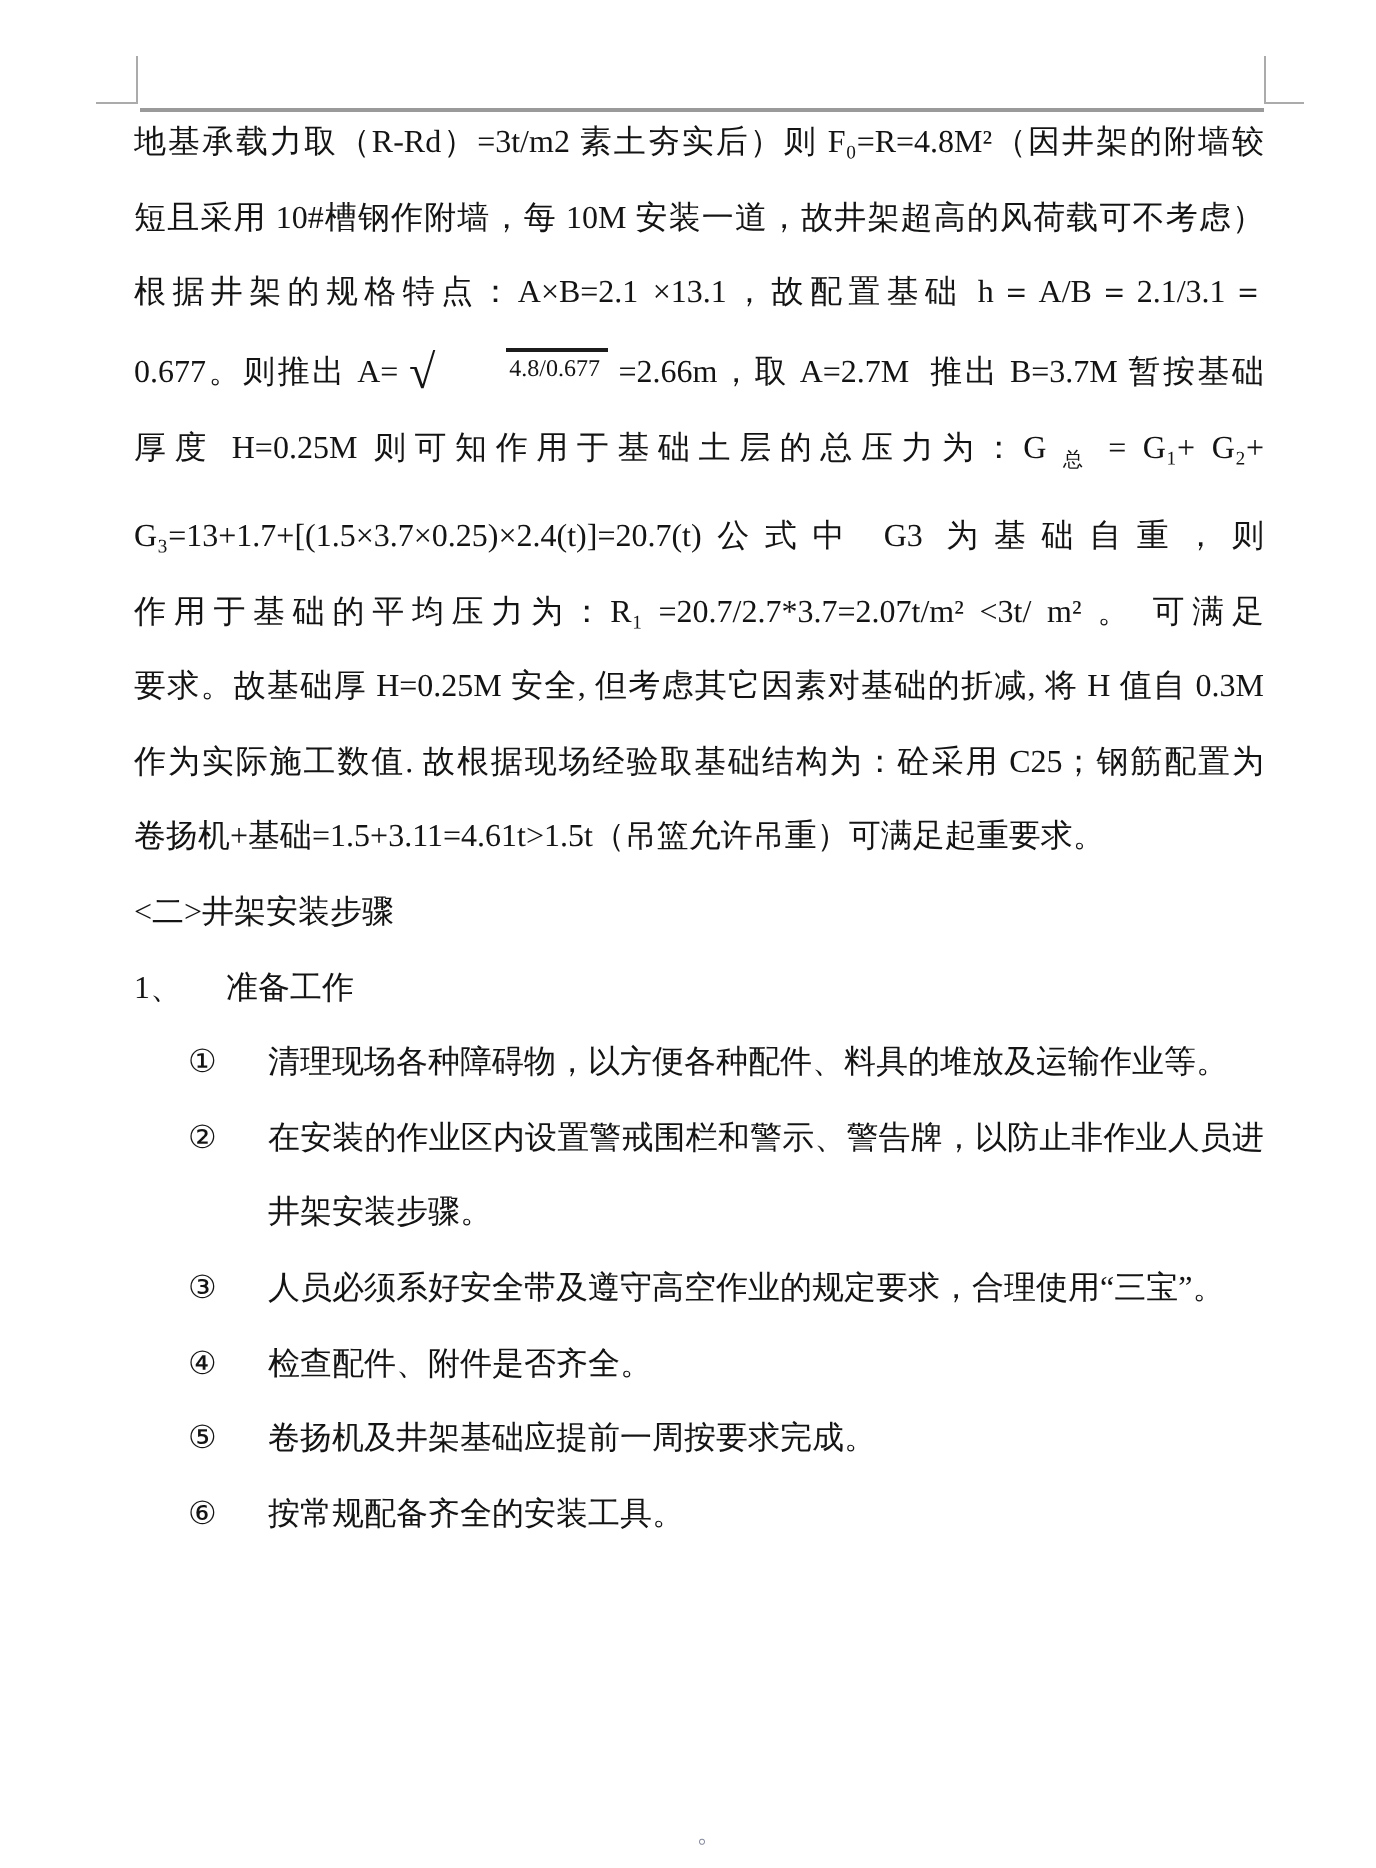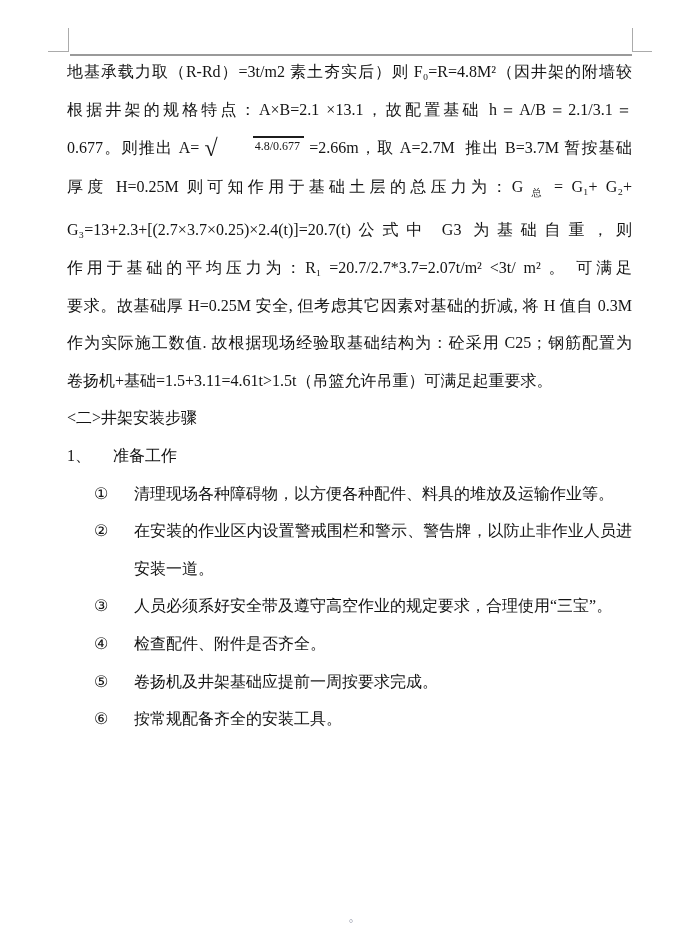--- a/index.html
+++ b/index.html
@@ -48,45 +48,46 @@
 
   <div class="mark" style="left:68px;top:28px;width:1px;height:24px;"></div>
   <div class="mark" style="left:48px;top:51px;width:20px;height:1px;"></div>
   <div class="mark" style="left:632px;top:28px;width:1px;height:24px;"></div>
   <div class="mark" style="left:632px;top:51px;width:20px;height:1px;"></div>
   <div class="rule"></div>
 
   <div class="content">
 
     <div class="line jl">地基承载力取（R-Rd）=3t/m2 素土夯实后）则 F₀=R=4.8M²（因井架的附墙较</div>
+    <div class="line jl">短且采用 10#槽钢作附墙，每 10M 安装一道，故井架超高的风荷载可不考虑）</div>
     <div class="line jl">根据井架的规格特点：A×B=2.1 ×13.1，故配置基础 h＝A/B＝2.1/3.1＝</div>
     <div class="line jl"><span>0.677。则推出 A= </span><span class="sqrt-sign">√</span><span class="radicand">4.8/0.677</span><span> =2.66m，取 A=2.7M&nbsp; 推出 B=3.7M 暂按基础</span></div>
     <div class="line jl"><span>厚度 H=0.25M 则可知作用于基础土层的总压力为：G </span><span class="cjk-sub">总</span><span> = G₁+ G₂+</span></div>
-    <div class="line jl">G₃=13+2.3+[(2.7×3.7×0.25)×2.4(t)]=20.7(t)公式中 G3 为基础自重，则</div>
+    <div class="line jl">G₃=13+1.7+[(1.5×3.7×0.25)×2.4(t)]=20.7(t)公式中 G3 为基础自重，则</div>
     <div class="line jl">作用于基础的平均压力为：R₁ =20.7/2.7*3.7=2.07t/m² &lt;3t/ m² 。 可满足</div>
     <div class="line jl">要求。故基础厚 H=0.25M 安全, 但考虑其它因素对基础的折减, 将 H 值自 0.3M</div>
     <div class="line jl">作为实际施工数值. 故根据现场经验取基础结构为：砼采用 C25；钢筋配置为</div>
 
     <div class="line nl">卷扬机+基础=1.5+3.11=4.61t&gt;1.5t（吊篮允许吊重）可满足起重要求。</div>
 
     <div class="line nl">&lt;二&gt;井架安装步骤</div>
 
     <div class="line nl"><span class="step-no">1、</span><span>准备工作</span></div>
 
     <div class="items">
 
       <div class="item">
         <span class="marker">①</span>
         <div class="iline nl">清理现场各种障碍物，以方便各种配件、料具的堆放及运输作业等。</div>
       </div>
 
       <div class="item">
         <span class="marker">②</span>
         <div class="iline jl">在安装的作业区内设置警戒围栏和警示、警告牌，以防止非作业人员进</div>
-        <div class="iline nl">安装一道。</div>
+        <div class="iline nl">井架安装步骤。</div>
       </div>
 
       <div class="item">
         <span class="marker">③</span>
         <div class="iline nl">人员必须系好安全带及遵守高空作业的规定要求，合理使用“三宝”。</div>
       </div>
 
       <div class="item">
         <span class="marker">④</span>
         <div class="iline nl">检查配件、附件是否齐全。</div>

